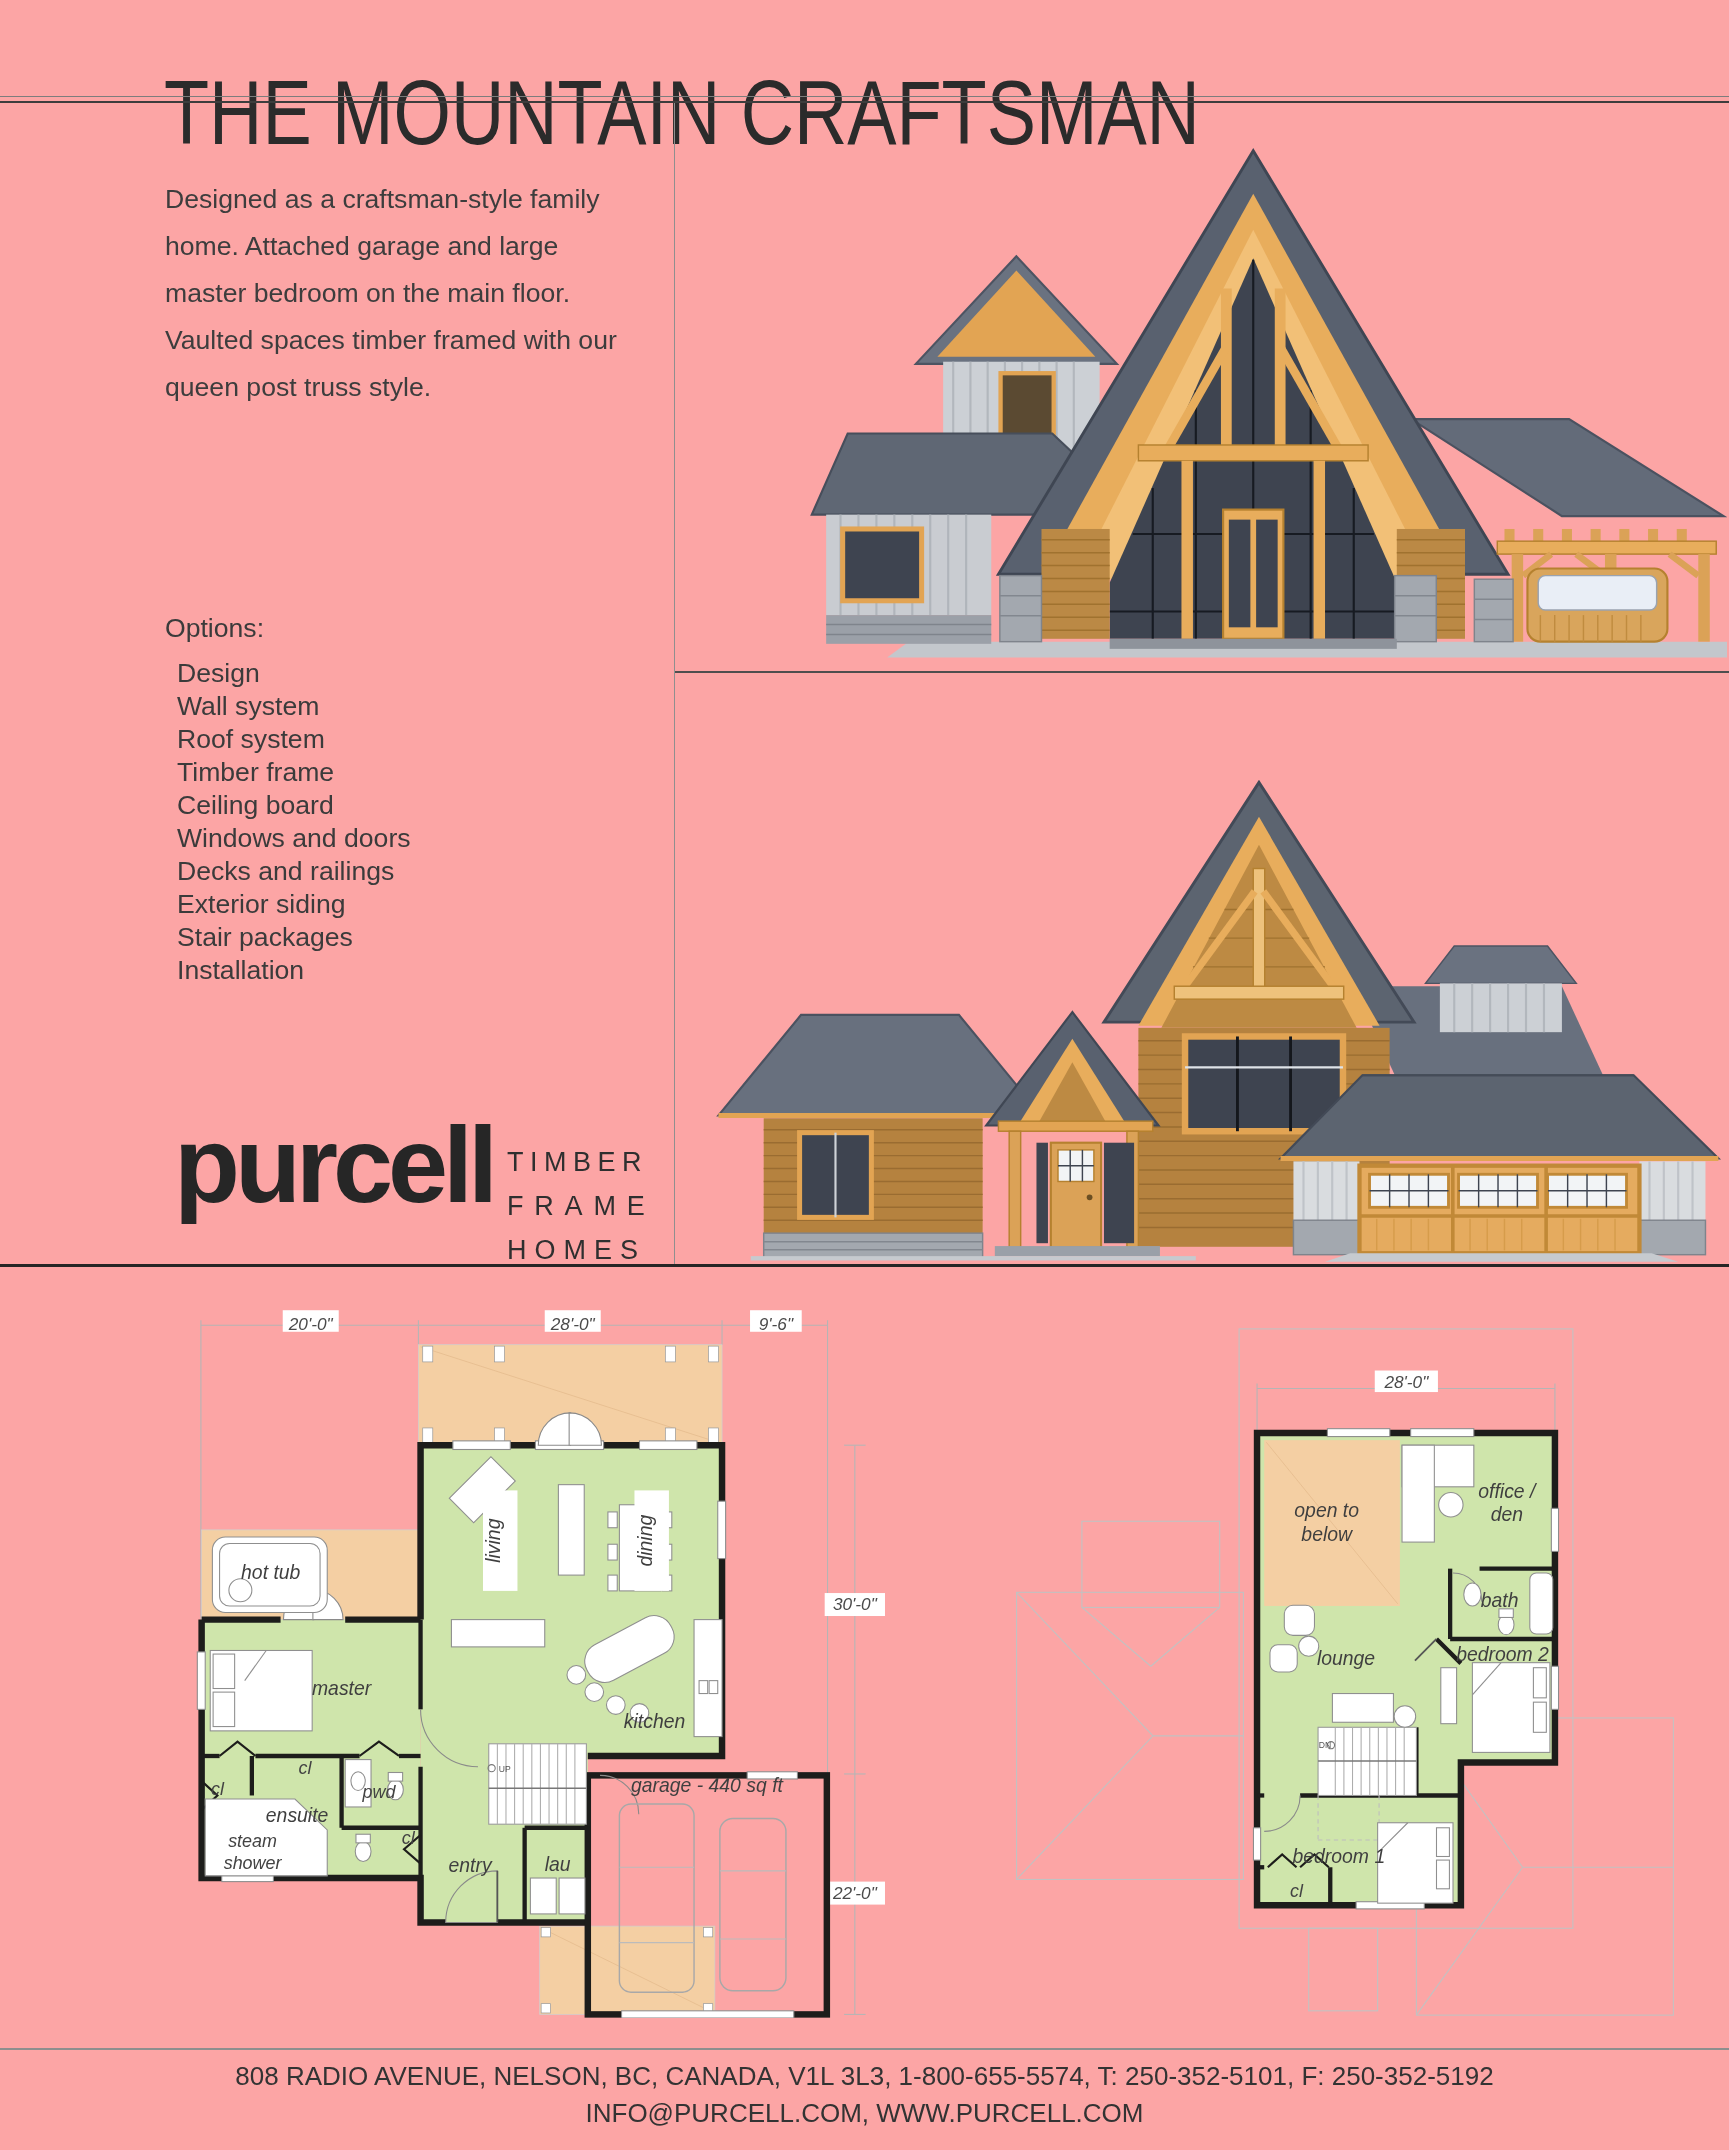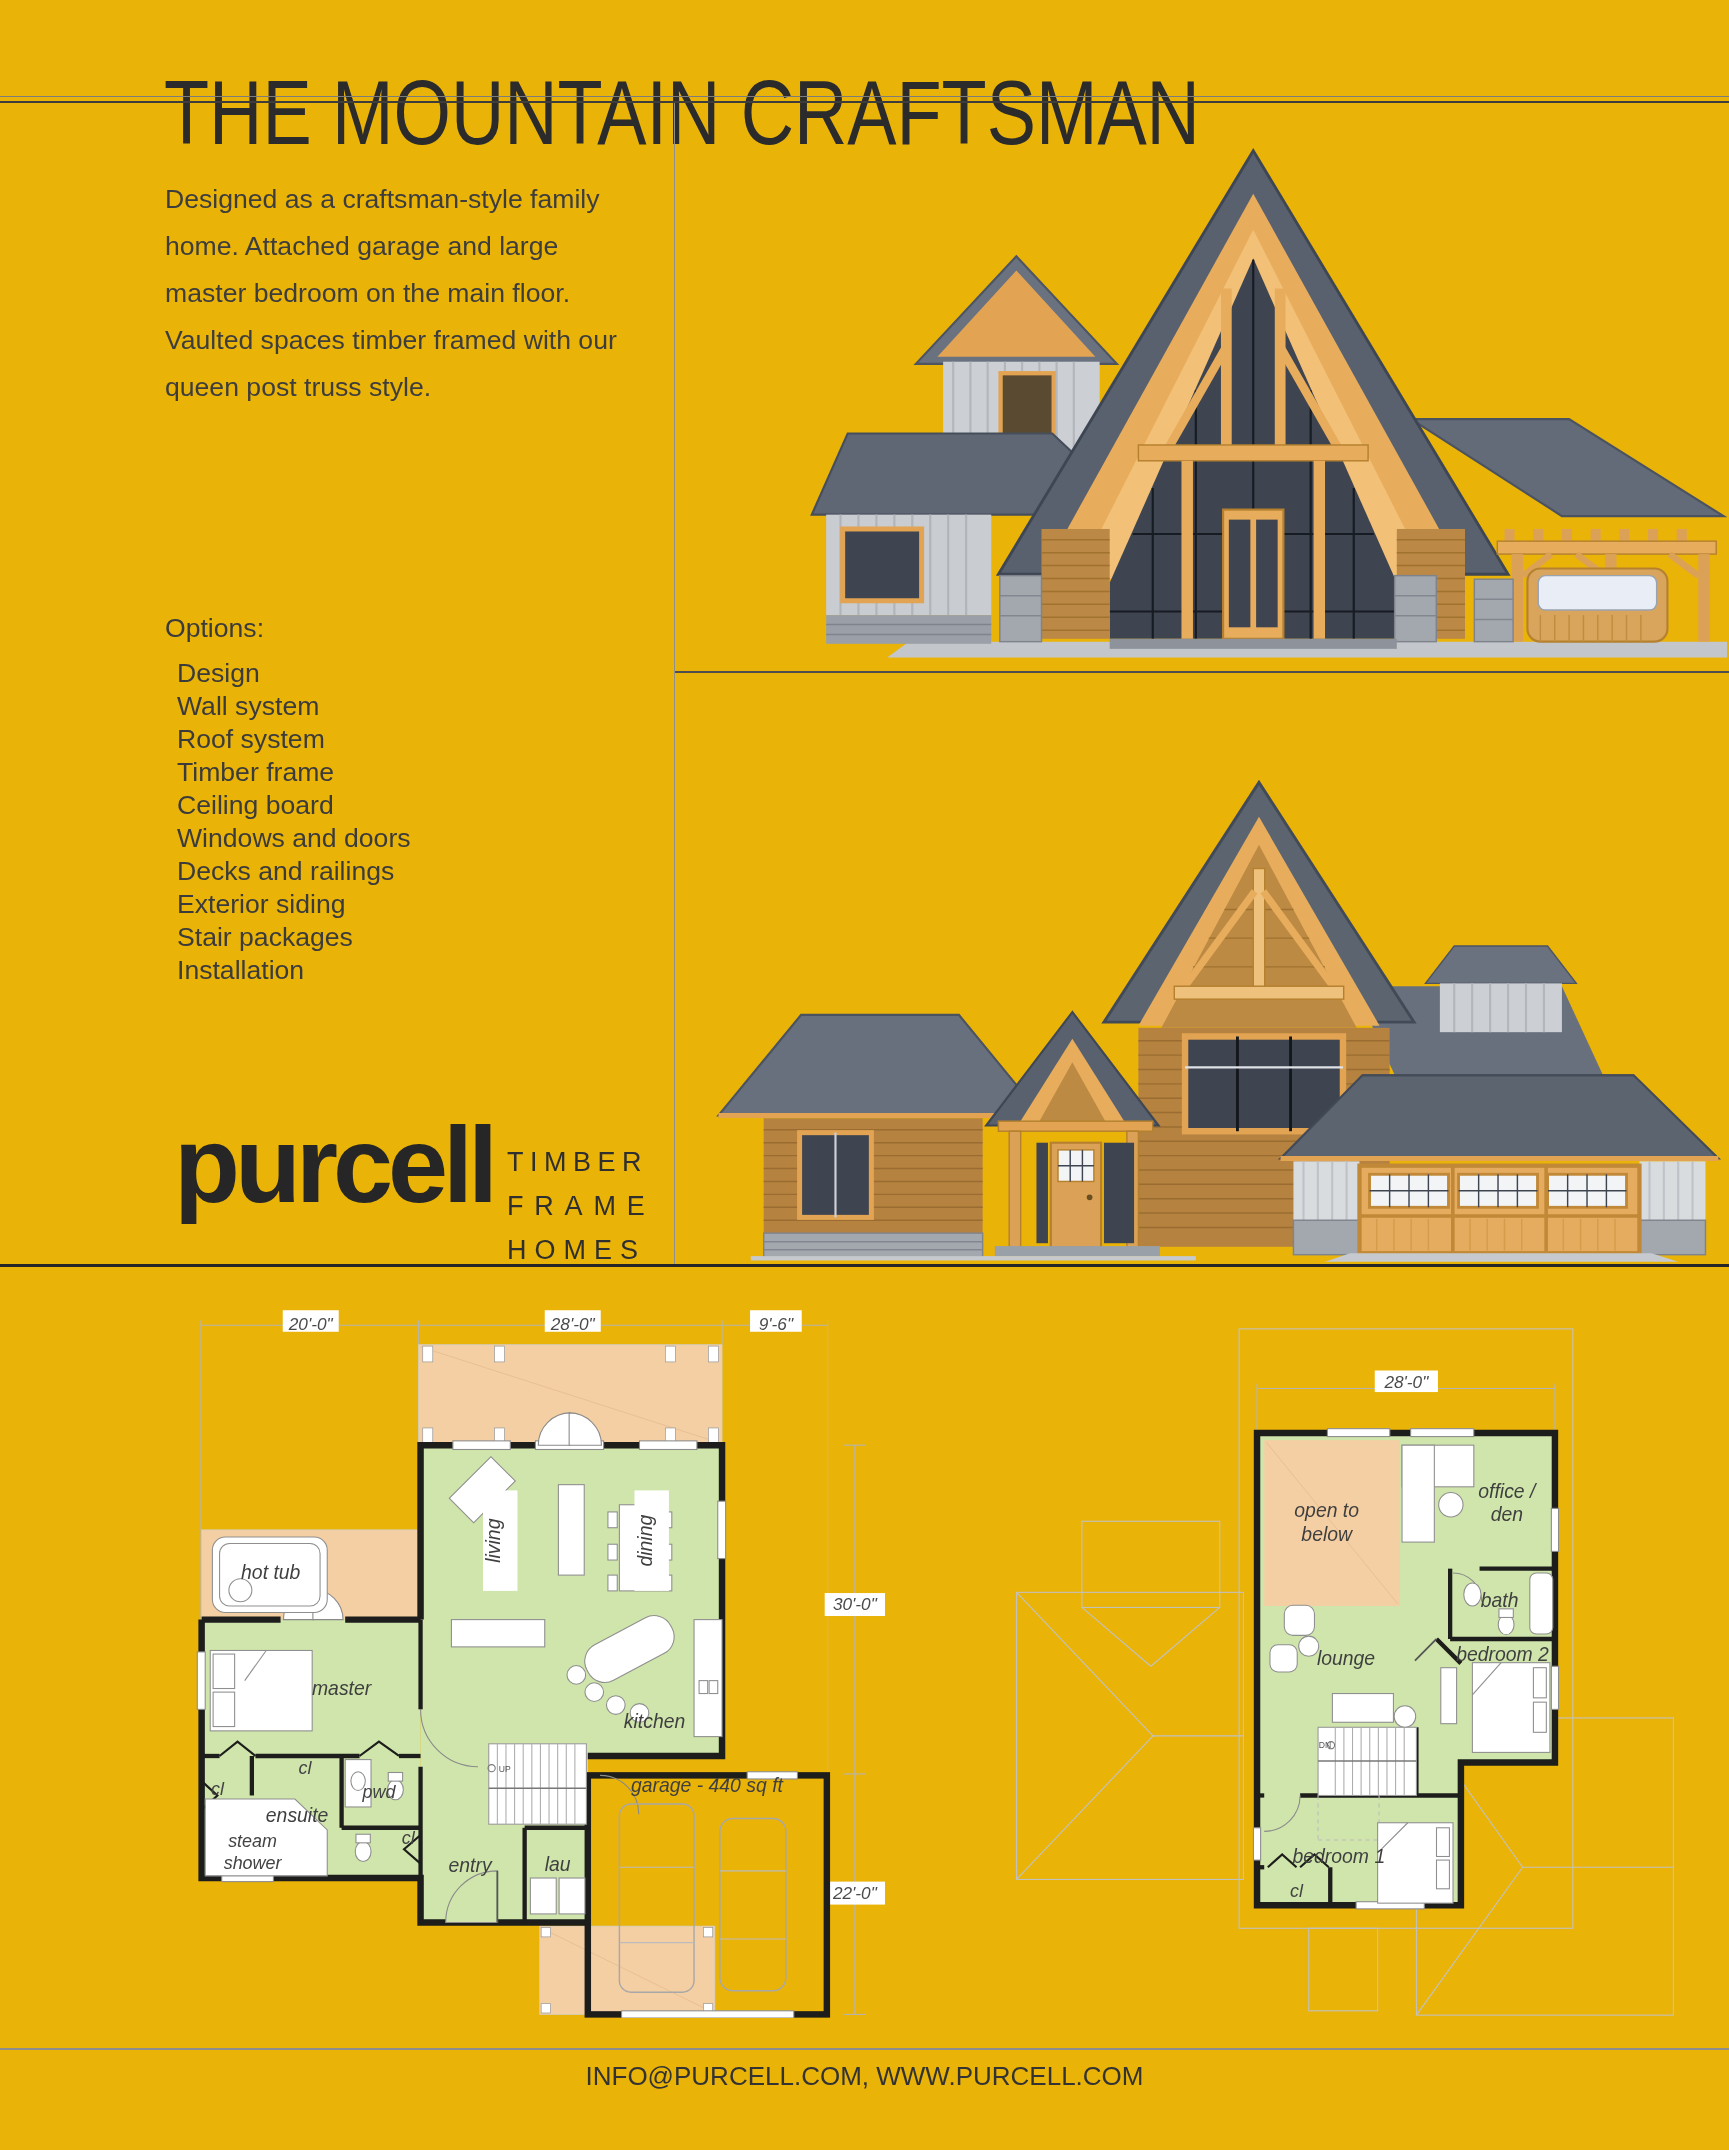--- a/index.html
+++ b/index.html
@@ -1,16 +1,16 @@
 <!DOCTYPE html>
 <html style="font-size:11.5px"><head>
 <meta charset="utf-8">
 <style>
   html,body{margin:0;padding:0;background:#e8e8e8;}
-  .page{position:relative;width:1729px;height:2151px;background:#eab308;overflow:hidden;
+  .page{position:relative;width:1729px;height:2151px;background:#fca5a5;overflow:hidden;
         font-family:"Liberation Sans", sans-serif;color:#3b3b3b;}
   .abs{position:absolute;}
   
   .title{left:164px;top:1.4px;font-size:90px;font-weight:400;color:#2b2b2b;letter-spacing:0px;
          transform:scaleX(0.82);transform-origin:left top;white-space:nowrap;}
   .rule{left:0;right:0;}
   .rule-a{top:96px;height:1.4px;background:#7d7d7d;}
   .rule-b{top:101px;height:2.2px;background:#3d3d3d;}
   .divider-v{left:674px;top:103px;width:1.4px;height:1162px;background:#8f8f8f;}
   .divider-mid{left:675px;right:0;top:671px;height:2.2px;background:#4e4e4e;}
@@ -655,17 +655,18 @@
       <text class="lbl" x="738" y="318" text-anchor="middle">den</text>
       <text class="lbl" x="728" y="437" text-anchor="middle">bath</text>
       <text class="lbl" x="732" y="512" text-anchor="middle">bedroom 2</text>
       <text class="lbl" x="514" y="518" text-anchor="middle">lounge</text>
       <text class="lbl" x="504" y="794" text-anchor="middle">bedroom 1</text>
       <text class="lbl2" x="445" y="842" text-anchor="middle">cl</text>
     </g>
   </svg>
 
   <div class="abs footer">
+    <div>808 RADIO AVENUE, NELSON, BC, CANADA, V1L 3L3, 1-800-655-5574, T: 250-352-5101, F: 250-352-5192</div>
     <div>INFO@PURCELL.COM, WWW.PURCELL.COM</div>
   </div>
 
 </div>
 
 
 </body></html>

